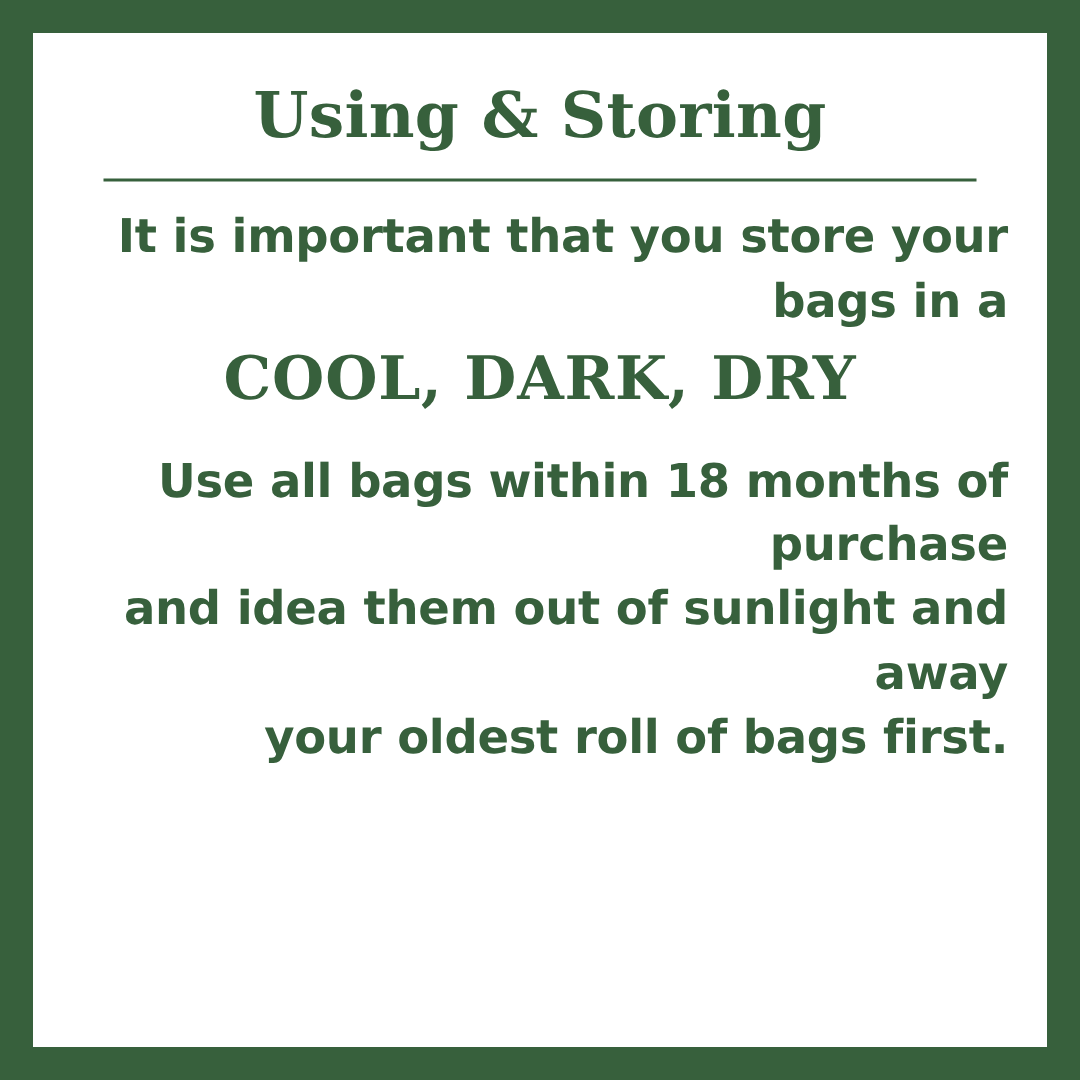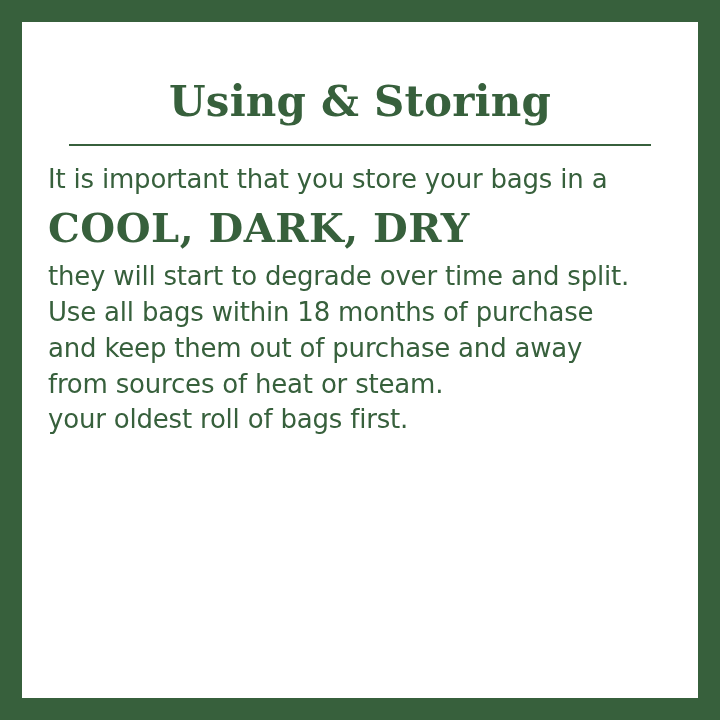--- a/index.html
+++ b/index.html
@@ -17,21 +17,21 @@
     position: absolute;
     left: 22px;
     top: 22px;
     width: 676px;
     height: 676px;
     background: #ffffff;
     box-sizing: border-box;
     display: flex;
     flex-direction: column;
     align-items: center;
-    padding: 52px 26px 0 26px;
+    padding: 27px 26px 0 26px;
   }
   .title {
     color: #37603c;
     font-family: "DejaVu Serif", serif;
     font-weight: bold;
     font-size: 42px;
     line-height: 1.34;
     text-align: center;
     letter-spacing: 0.2px;
     width: 100%;
@@ -39,37 +39,38 @@
   .rule {
     width: 582px;
     height: 2px;
     background: #37603c;
     margin-top: 14px;
     margin-bottom: 16px;
   }
   .body-text {
     color: #37603c;
     font-family: "DejaVu Sans", sans-serif;
-    font-weight: normal;
-    font-size: 26px;
+    font-weight: bold;
+    font-size: 31px;
     line-height: 1.38;
-    text-align: left;
+    text-align: right;
     width: 100%;
     letter-spacing: -0.2px;
   }
   .emph {
     color: #37603c;
     font-family: "DejaVu Serif", serif;
     font-weight: bold;
     font-size: 40px;
     line-height: 1.32;
+    text-align: center;
     width: 100%;
     letter-spacing: 0.5px;
     margin-top: 4px;
-    margin-bottom: 4px;
+    margin-bottom: 20px;
   }
   .para {
   }
   .para-tight {
     margin-top: 0;
   }
 </style>
 </head>
 <body>
 
@@ -78,21 +79,19 @@
   <div class="title">
     <div>Using &amp; Storing</div>
   </div>
 
   <div class="rule"></div>
 
   <div class="body-text">It is important that you store your bags in a</div>
 
   <div class="emph">COOL, DARK, DRY</div>
 
-  <div class="body-text">they will start to degrade over time and split.</div>
 
   <div class="body-text para">Use all bags within 18 months of purchase</div>
-  <div class="body-text">and keep them out of purchase and away</div>
-  <div class="body-text">from sources of heat or steam.</div>
+  <div class="body-text">and idea them out of sunlight and away</div>
 
   <div class="body-text">your oldest roll of bags first.</div>
 
 </div>
 
 </body></html>

